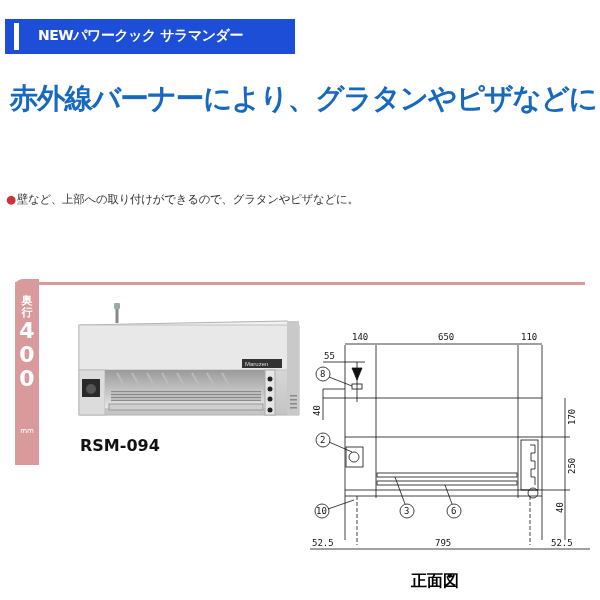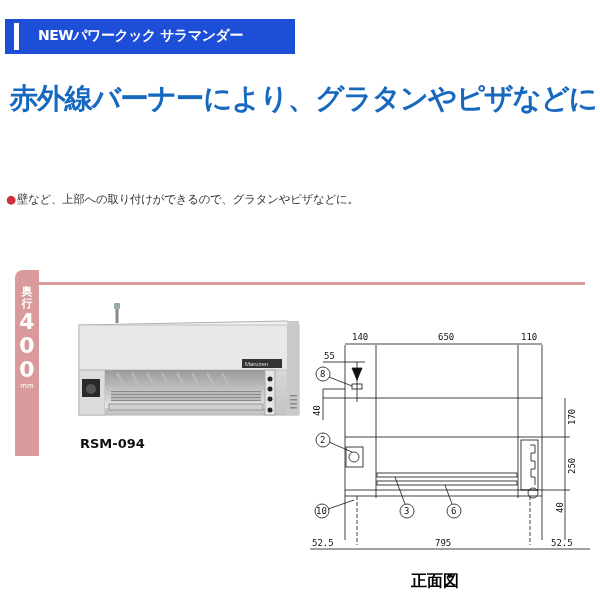--- a/index.html
+++ b/index.html
@@ -28,33 +28,33 @@
     .bullets li {
       list-style: none; font-size: 11.5px; line-height: 21px; color: #333333;
       white-space: nowrap; letter-spacing: -0.3px;
     }
     .bullets .dot { color: #d0303a; margin-right: 1px; }
 
     .section-topline {
       position: absolute; left: 15px; top: 282px; width: 570px; height: 3px; background: #d89a9a;
     }
     .depth-tab {
-      position: absolute; left: 15px; top: 270px; width: 24px; height: 186px;
+      position: absolute; left: 15px; top: 279px; width: 24px; height: 186px;
       background: #d89a9a; border-top-left-radius: 8px;
       display: flex; flex-direction: column; align-items: center; color: #ffffff;
     }
     .depth-tab .label { font-size: 11px; font-weight: bold; line-height: 12px; margin-top: 16px; width: 12px; text-align: center; }
     .depth-tab .num { font-size: 22px; font-weight: bold; line-height: 24px; }
-    .depth-tab .unit { font-size: 7px; line-height: 9px; }
+    .depth-tab .unit { font-size: 7px; line-height: 9px; margin-top: 36px; }
 
     .product {
       position: absolute; left: 77px; top: 301px; width: 226px; height: 118px;
     }
     .model-label {
-      position: absolute; left: 80px; top: 436px; font-size: 13px; font-weight: bold; color: #111111;
+      position: absolute; left: 80px; top: 436px; font-size: 16px; font-weight: bold; color: #111111;
     }
 
     .drawing { position: absolute; left: 300px; top: 320px; width: 300px; height: 280px; }
     .drawing svg text { font-family: "DejaVu Sans Mono", monospace; font-size: 9px; fill: #111; }
     .drawing-caption {
       position: absolute; left: 411px; top: 571px; font-size: 16px; font-weight: bold; color: #000;
     }
   </style>
 </head>
 <body>

